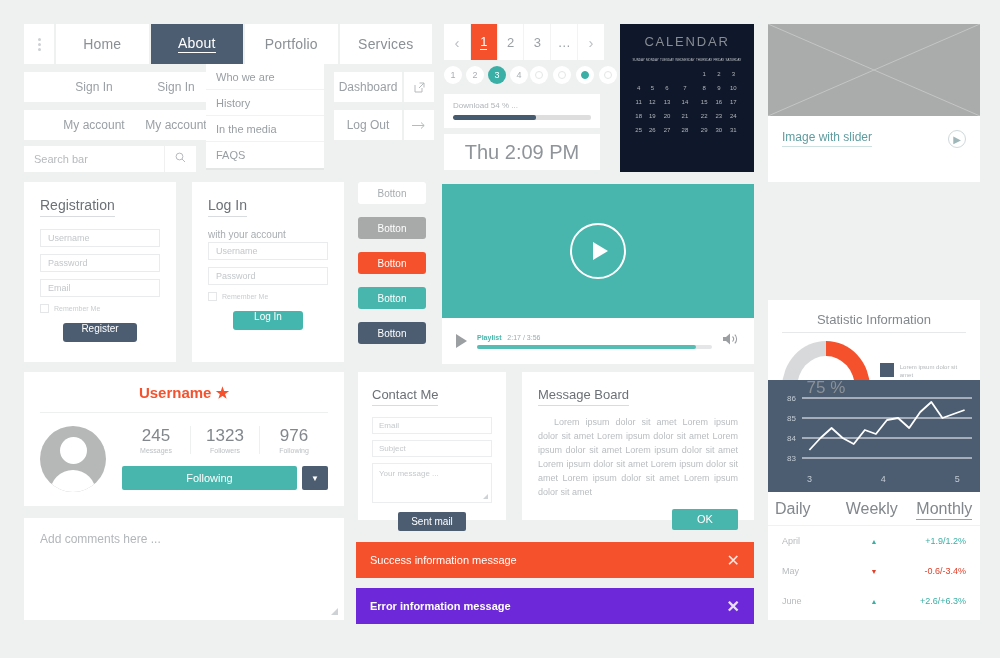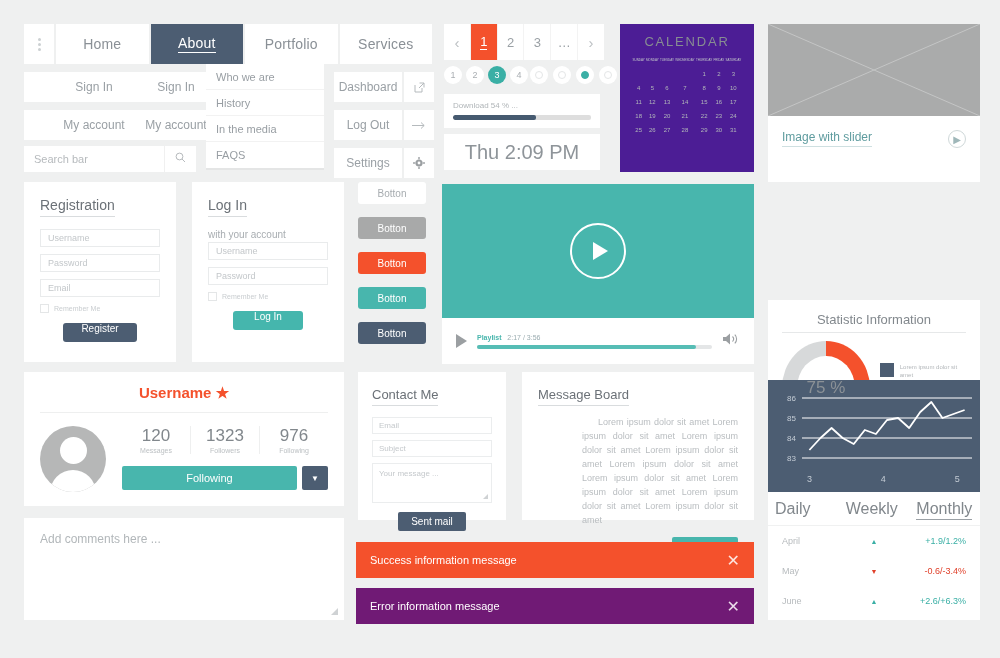--- a/index.html
+++ b/index.html
@@ -77,21 +77,21 @@
   #download { left:444px; top:94px; width:156px; height:34px; background:#fff; padding:7px 9px; }
   #download .lbl { font-size:8px; color:#b0b5b8; margin-bottom:5px; }
   #download .track { height:5px; background:#dedede; border-radius:2px; overflow:hidden; }
   #download .fill { height:100%; background:#465a70; border-radius:2px; }
 
   #clock { left:444px; top:134px; width:156px; height:36px; background:#fff;
     display:flex; align-items:center; justify-content:center;
     font-size:20px; color:#8e9499; font-weight:300; }
 
   
-  #calendar { left:620px; top:24px; width:134px; height:148px; background:#4c1d95; padding:10px 12px; }
+  #calendar { left:620px; top:24px; width:134px; height:148px; background:#0f172a; padding:10px 12px; }
   #calendar .ttl { text-align:center; font-size:13px; color:#878d92; letter-spacing:1.8px; margin-bottom:9px; }
   #calendar table { width:100%; border-collapse:collapse; }
   #calendar th { font-size:3px; color:#c3c7ca; font-weight:400; padding-bottom:5px; }
   #calendar td { font-size:6px; color:#b2b7ba; text-align:center; height:14px; }
 
   
   #slider { left:768px; top:24px; width:212px; height:158px; background:#fff; }
   #slider .ph { height:92px; background:#aaabab; position:relative; overflow:hidden; }
   #slider .ph svg { position:absolute; inset:0; }
   #slider .bar { height:66px; padding:14px 14px 0; display:flex;
@@ -183,29 +183,29 @@
     padding:5px 0 0 6px; position:relative; }
   #contact .ta .grip { position:absolute; right:3px; bottom:3px; width:0;height:0;
     border-left:5px solid transparent; border-bottom:5px solid #cfd2d4; }
   #contact .send { margin:9px auto 0; width:68px; height:19px; background:#4c5d72;
     color:#fff; font-size:10px; border-radius:2px; display:flex; align-items:center; justify-content:center; }
 
   
   #msgboard { left:522px; top:372px; width:232px; height:148px; background:#fff; padding:13px 16px; }
   #msgboard h3 { font-size:13px; color:#6b7177; font-weight:400;
     border-bottom:1px solid #d9dcde; padding-bottom:3px; display:inline-block; margin-bottom:10px; }
-  #msgboard p { font-size:9px; line-height:1.55; color:#b9bdc0; text-indent:16px; text-align:justify;margin-left:44px; }
+  #msgboard p { font-size:9px; line-height:1.55; color:#b9bdc0; text-indent:16px; text-align:justify; }
   #msgboard .ok { margin:9px 0 0 auto; width:66px; height:21px; background:#48b6ad;
     color:#fff; font-size:11px; border-radius:2px; display:flex; align-items:center; justify-content:center; }
 
   
   .alert { left:356px; width:398px; height:36px; display:flex; align-items:center;
     padding:0 14px; justify-content:space-between; color:#fff; font-size:11px; }
   #alertSuccess { top:542px; background:#f4512c; }
-  #alertError { top:588px; background:#701a75; }
+  #alertError { top:588px; background:#6d28d9;font-weight:bold; }
   .alert .x { font-size:16px; color:rgba(255,255,255,.85); }
 
   
   #stat { left:768px; top:198px; width:212px; height:164px; background:#fff; padding:12px 14px; position:relative; }
   #stat .ttl { text-align:center; font-size:13px; color:#82888d; font-weight:400;
     border-bottom:1px solid #e6e8e9; padding-bottom:5px; margin-bottom:8px; }
   #stat .row { display:flex; align-items:center; gap:10px; }
   #stat .donut { width:94px; height:94px; border-radius:50%; position:relative;
     background:conic-gradient(#f4512c 0% 75%, #d7d9da 75% 100%); }
   #stat .donut::after { content:""; position:absolute; inset:15px; background:#fff; border-radius:50%; }
@@ -333,37 +333,20 @@
     </div>
   </div>
   <div class="ctrlrow">
     <div class="ctrl lbl">
         <span>Log Out</span>
       </div>
     <div class="ctrl icon">
       <svg width="14" height="9" viewBox="0 0 14 9">
           <line x1="0" y1="4.5" x2="12" y2="4.5" stroke="#b5babd" stroke-width="1"></line>
           <path d="M9 1.5l3.2 3-3.2 3" fill="none" stroke="#b5babd" stroke-width="1"></path>
-        </svg>
-    </div>
-  </div>
-  <div class="ctrlrow">
-    <div class="ctrl lbl">
-        <span>Settings</span>
-      </div>
-    <div class="ctrl icon">
-      <svg width="12" height="12" viewBox="0 0 12 12">
-          <circle cx="6" cy="6" r="3.6" fill="#9b9fa2"></circle>
-          <circle cx="6" cy="6" r="1.4" fill="#fff"></circle>
-          <g fill="#9b9fa2">
-            <rect x="5.3" y="0" width="1.4" height="2.3"></rect>
-            <rect x="5.3" y="9.7" width="1.4" height="2.3"></rect>
-            <rect x="0" y="5.3" width="2.3" height="1.4"></rect>
-            <rect x="9.7" y="5.3" width="2.3" height="1.4"></rect>
-          </g>
         </svg>
     </div>
   </div>
 </div>
 
 <div class="abs" id="pager">
   <div class="pg arrow">
       <span>‹</span>
     </div>
   <div class="pg cur">
@@ -580,21 +563,21 @@
     <span class="star">★</span>
   </div>
   <div class="body">
     <div class="avatar">
         <div class="head"></div>
         <div class="torso"></div>
       </div>
     <div class="right">
       <div class="stats">
         <div class="st">
-          <div class="n">120</div>
+          <div class="n">245</div>
           <div class="l">Messages</div>
         </div>
         <div class="st">
           <div class="n">1323</div>
           <div class="l">Followers</div>
         </div>
         <div class="st">
           <div class="n">976</div>
           <div class="l">Following</div>
         </div>

